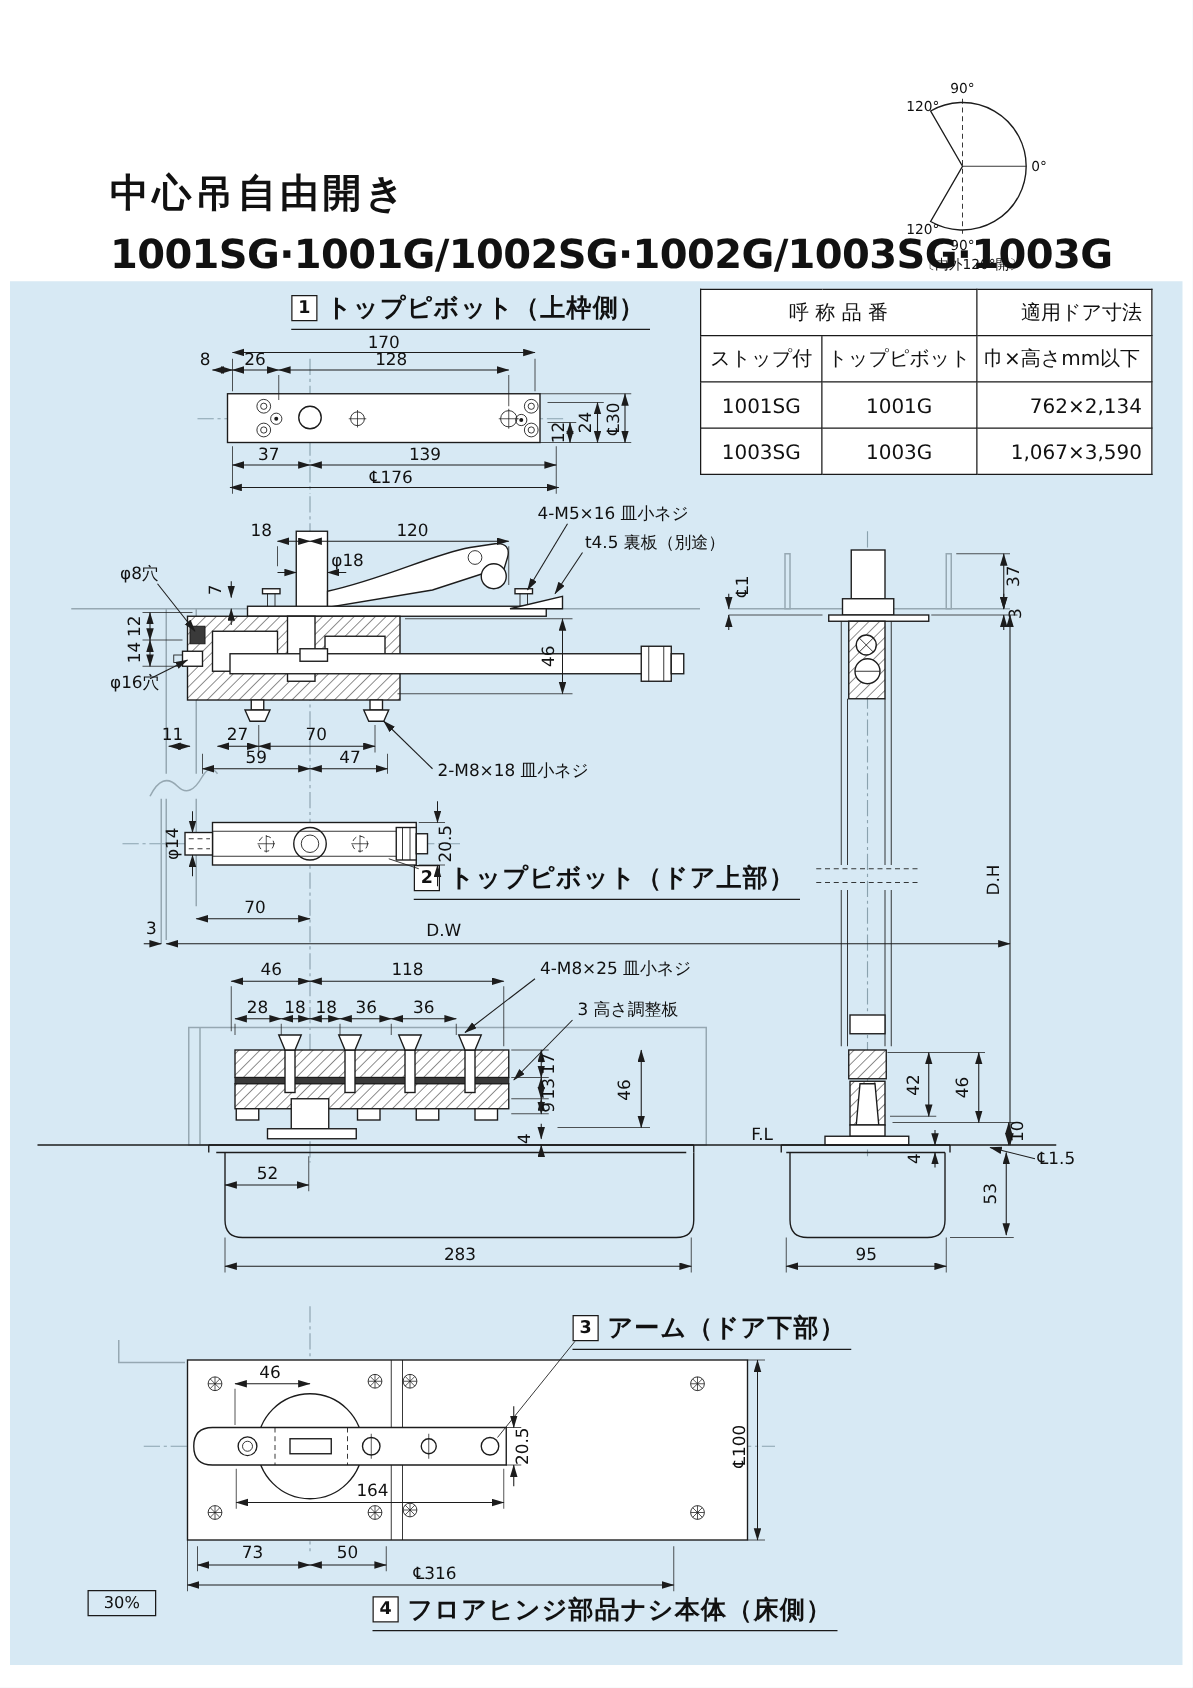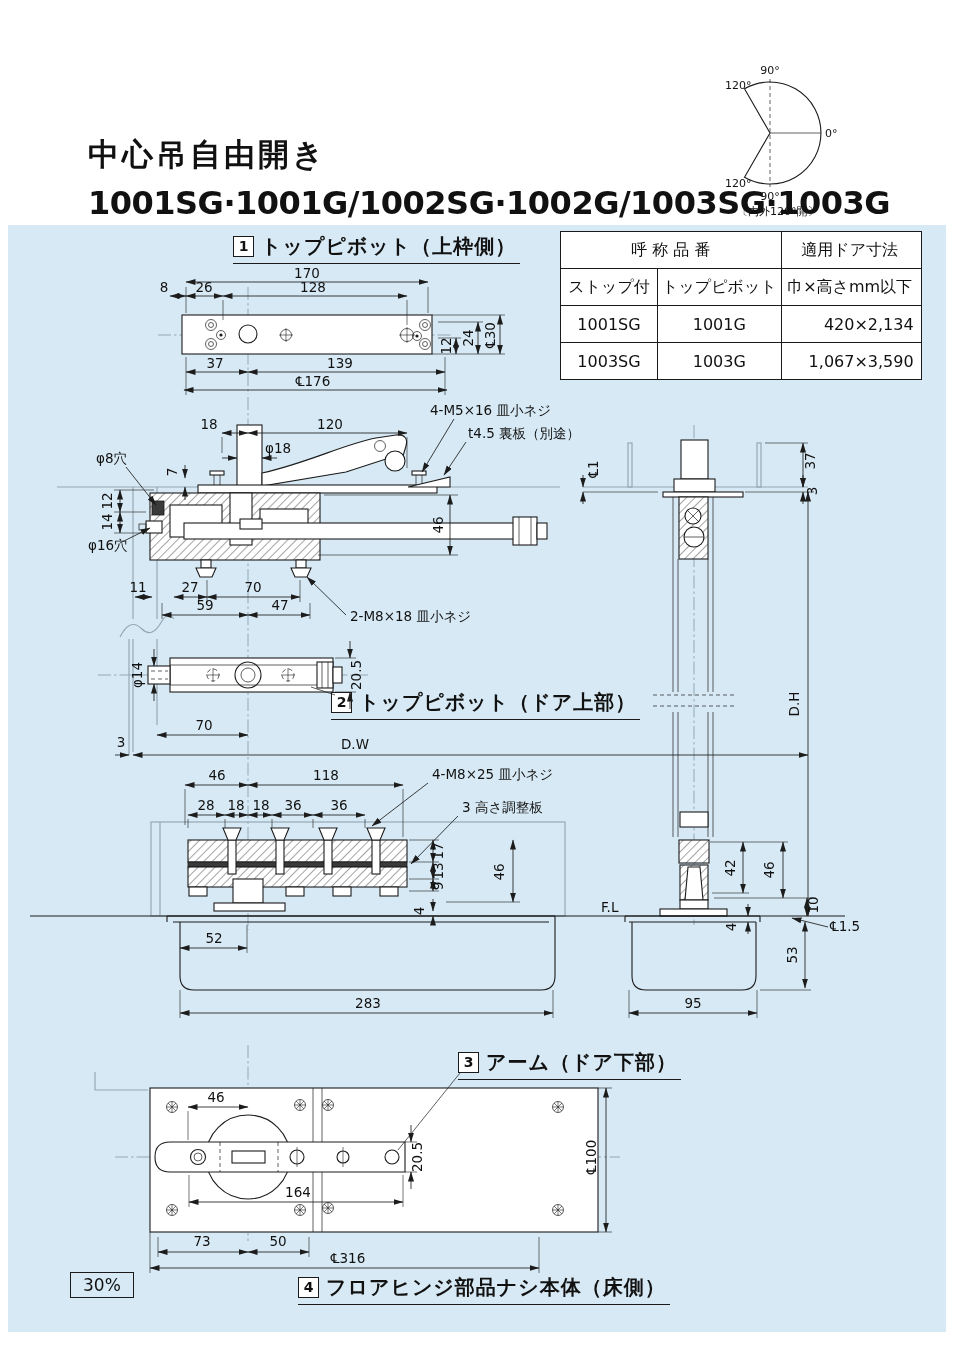--- a/index.html
+++ b/index.html
@@ -11,21 +11,21 @@
   
   #spec{position:absolute;left:560px;top:231px;border-collapse:collapse;background:#fff;}
   #spec td{border:1.4px solid #1a1a1a;font-size:16px;text-align:center;height:24px;padding:6px 4px;white-space:nowrap;}
   #spec td.sz{text-align:right;padding-right:7px;min-width:128px;}
   #spec td.c1{min-width:88px;} #spec td.c2{min-width:88px;}
   
   .callout{position:absolute;display:flex;align-items:center;gap:7px;border-bottom:1.6px solid #1a1a1a;padding:0 4px 3px 0;}
   .cnum{display:inline-block;width:19px;height:19px;line-height:19px;border:1.5px solid #1a1a1a;background:#fff;
         text-align:center;font-size:14px;font-weight:bold;}
   .clab{font-size:20px;font-weight:bold;letter-spacing:1px;white-space:nowrap;}
-  #scalebox{position:absolute;left:70px;top:1272px;border:1.6px solid #1a1a1a;padding:2px 12px;font-size:17px;}
+  #scalebox{position:absolute;left:70px;top:1272px;border:1.6px solid #1a1a1a;padding:2px 12px;font-size:13px;}
   
   .ln{stroke:#1c1c1c;stroke-width:1.1;fill:none}
   .lt{stroke:#1c1c1c;stroke-width:.7;fill:none}
   .gy{stroke:#96a8b2;stroke-width:1.2;fill:none}
   .cl{stroke:#8aa2ae;stroke-width:.9;stroke-dasharray:13 3 2.5 3;fill:none}
   .dsh{stroke:#1c1c1c;stroke-width:.7;stroke-dasharray:4 3;fill:none}
   .wt{fill:#fff;stroke:#1c1c1c;stroke-width:1.1}
   .ht{fill:url(#h);stroke:#1c1c1c;stroke-width:1.1}
   .dk{fill:#3a3a3a;stroke:#1c1c1c;stroke-width:.8}
   .dim{stroke:#1c1c1c;stroke-width:.85;fill:none;marker-start:url(#ah);marker-end:url(#ah)}
@@ -55,31 +55,31 @@
     <text class="s mid" x="47" y="143">90°</text>
     <text class="s" x="14" y="158">〔内外120°開〕</text>
   </svg>
 
   <div id="panel"></div>
 
   <table id="spec">
     <tbody>
         <tr>
       <td colspan="2">呼 称 品 番</td>
-      <td class="sz" style="text-align:center">適用ドア寸法</td>
+      <td class="sz" style="text-align:right">適用ドア寸法</td>
     </tr>
     <tr>
       <td class="c1">ストップ付</td>
       <td class="c2">トップピボット</td>
       <td class="sz" style="text-align:center">巾×高さmm以下</td>
     </tr>
     <tr>
       <td>1001SG</td>
       <td>1001G</td>
-      <td class="sz">420×2,134</td>
+      <td class="sz">762×2,134</td>
     </tr>
     <tr>
       <td>1003SG</td>
       <td>1003G</td>
       <td class="sz">1,067×3,590</td>
     </tr>
   </tbody>
     </table>
 
   <div class="callout" style="left:233px;top:233px">

